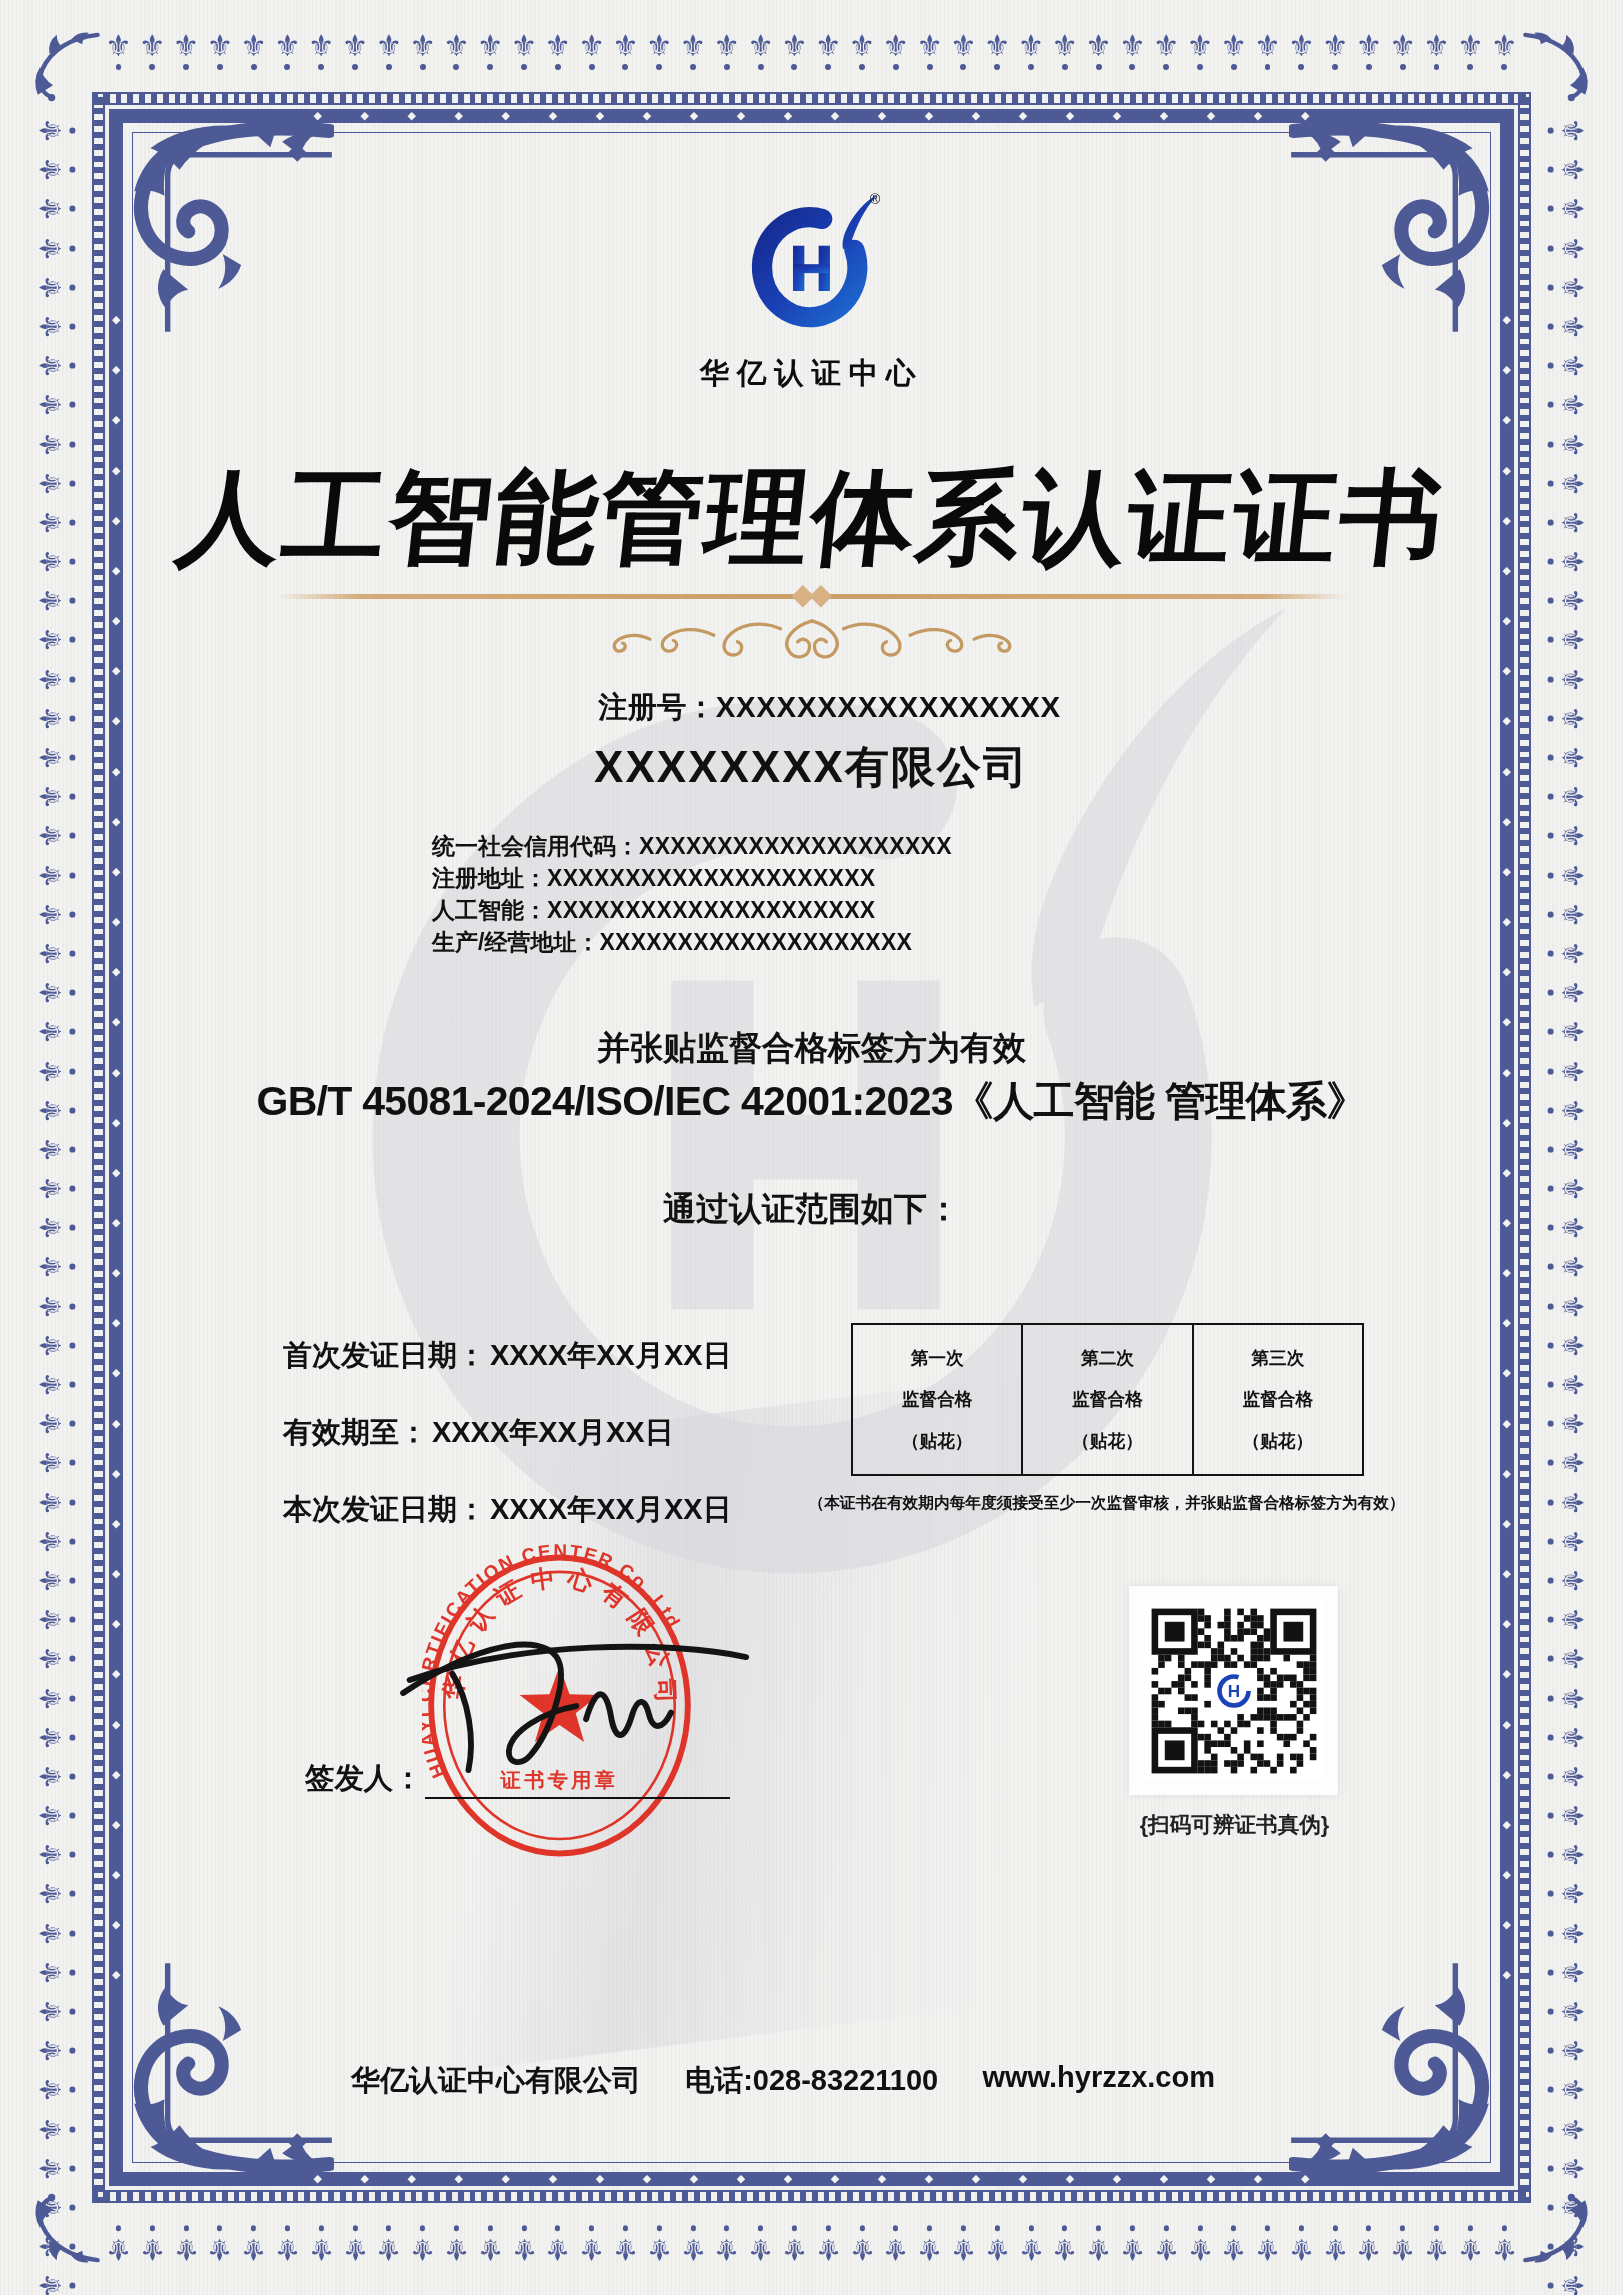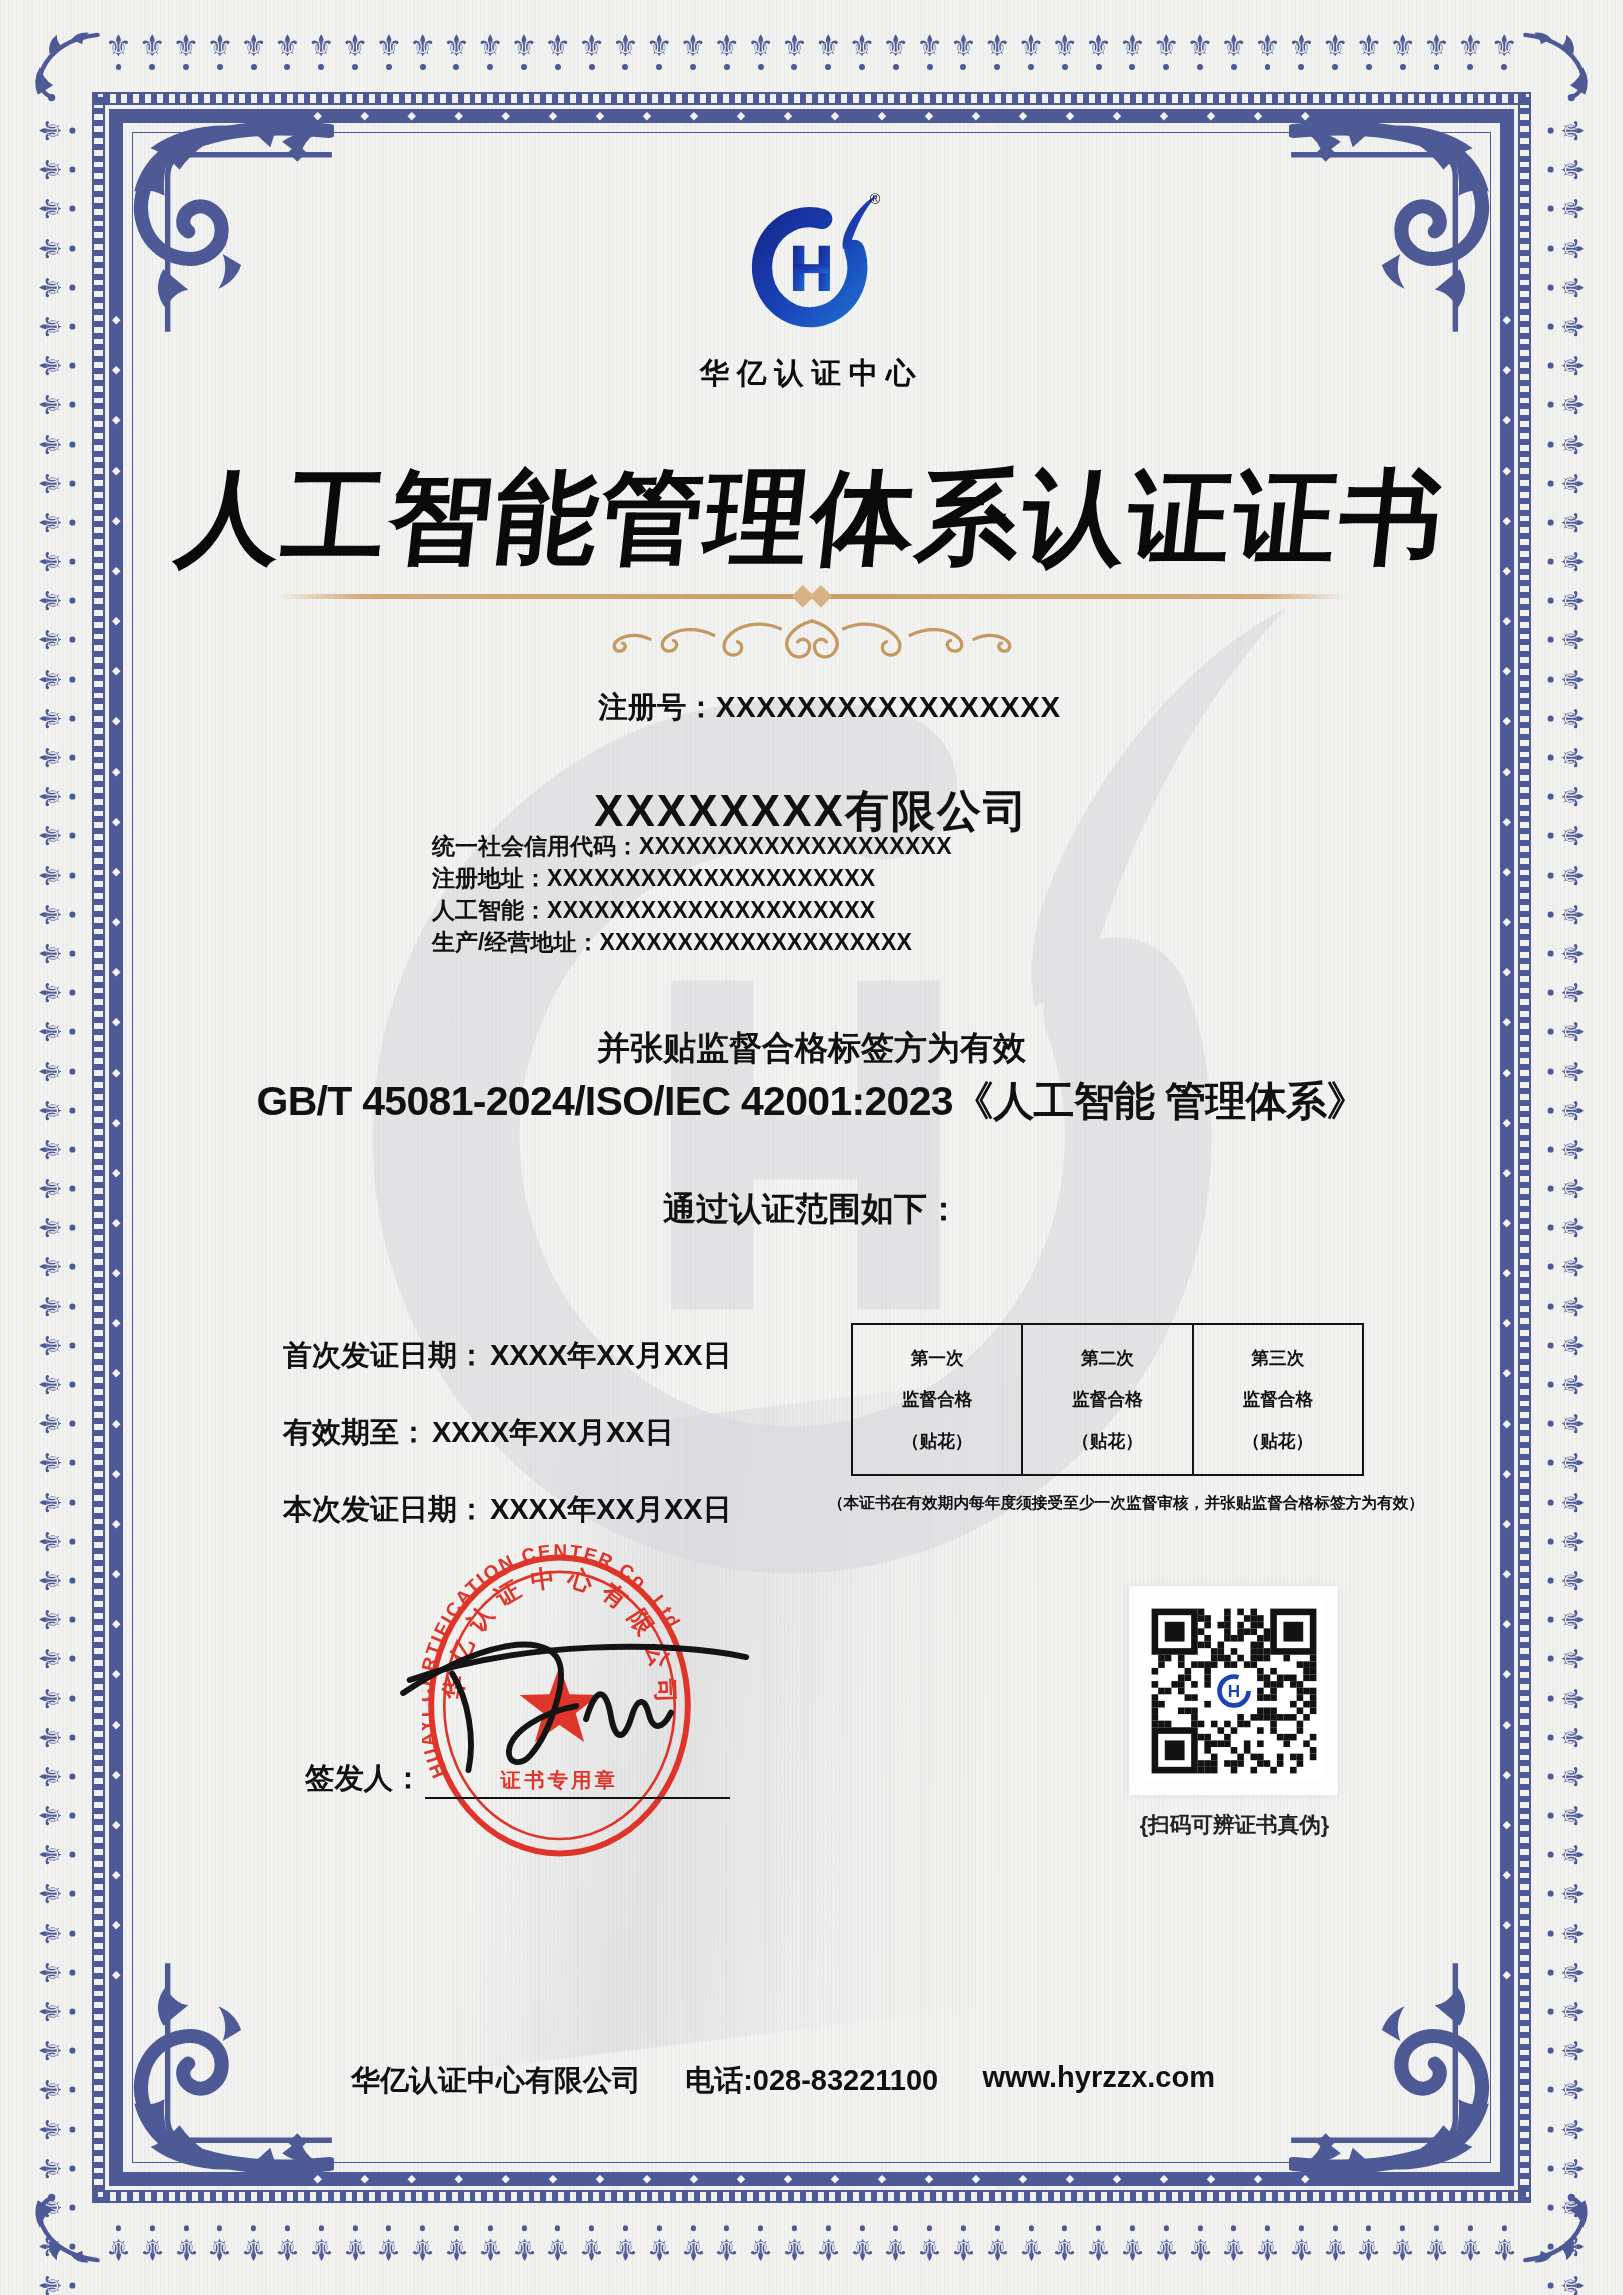--- a/index.html
+++ b/index.html
@@ -75,42 +75,42 @@
   .gold-line::before,.gold-line::after{content:""; position:absolute; top:50%; width:15.7px; height:15.7px; background:#d8b184;}
   .gold-line::before{left:calc(50% - 17px); transform:translateY(-50%) rotate(45deg);}
   .gold-line::after{left:calc(50% + 1.3px); transform:translateY(-50%) rotate(45deg);}
   .gold-flourish{position:absolute; top:609px; left:50%; transform:translateX(-50%); width:523px; height:59px; z-index:2; color:#c49a62;}
 
   
   .reg-line{position:absolute; top:688px; left:0; right:0; text-align:center; z-index:2; font-size:29.4px;padding-left:36px;}
   .reg-line .lbl{font-weight:700;} .reg-line .val{font-weight:600; letter-spacing:0.7px;}
 
   .company-name{position:absolute; top:738px; left:0; right:0; text-align:center; z-index:2;
-    font-size:44px; font-weight:900; letter-spacing:2px;margin-top:44px;}
+    font-size:44px; font-weight:900; letter-spacing:2px;}
 
   .fields{position:absolute; top:830px; left:50%; transform:translateX(-50%); width:759px; z-index:2;
     font-size:23px; line-height:32px; text-align:left; white-space:nowrap;}
   .fields .lbl{font-weight:800;} .fields .val{font-weight:600; letter-spacing:0.3px;}
 
   .conform-line{position:absolute; top:1026px; left:0; right:0; text-align:center; z-index:2; font-size:33px; font-weight:800;}
   .standard-line{position:absolute; top:1074px; left:0; right:0; text-align:center; z-index:2;
     font-size:41px; font-weight:900; letter-spacing:-0.7px; white-space:nowrap;}
   .scope-heading{position:absolute; top:1187px; left:0; right:0; text-align:center; z-index:2; font-size:33px; font-weight:800;}
   .scope-value{position:absolute; top:1242px; left:0; right:0; text-align:center; z-index:2; font-size:37px; font-weight:700; letter-spacing:0.7px;}
 
   .dates{position:absolute; left:283px; top:1336px; z-index:2; font-size:29px;}
   .dates .row{margin-bottom:37px; white-space:nowrap;}
   .dates .lbl{font-weight:800;} .dates .val{font-weight:700; margin-left:3.9px;}
 
   .sup-table{position:absolute; left:851px; top:1323px; width:509px; height:149px; z-index:2;
     display:flex; border:2.6px solid #131313; background:transparent;}
   .sup-cell{flex:1; display:flex; flex-direction:column; justify-content:space-evenly; align-items:center;
     font-size:17.7px; font-weight:700; border-right:2.6px solid #131313; padding:3.9px 0;}
   .sup-cell:last-child{border-right:none;}
-  .sup-note{position:absolute; left:789px; top:1493px; width:635px; text-align:right; z-index:2;
+  .sup-note{position:absolute; left:789px; top:1493px; width:635px; text-align:center; z-index:2;
     font-size:15.7px; font-weight:700; white-space:nowrap;}
 
   
   .seal{position:absolute; left:422px; top:1543px; width:275px; height:321px; z-index:3; opacity:.94;}
   .signature{position:absolute; left:390px; top:1595px; width:366px; height:196px; z-index:5;}
   .sign-row{position:absolute; left:305px; top:1759px; width:425px; display:flex; align-items:flex-end; z-index:4;}
   .sign-row .lbl{font-size:29.4px; font-weight:800; white-space:nowrap;}
   .sign-row .line{flex:1; border-bottom:2.6px solid #111; height:34px; margin-left:2.6px;}
 
   .qr-box{position:absolute; left:1129px; top:1586px; width:209px; height:209px; background:#fdfdfd;

